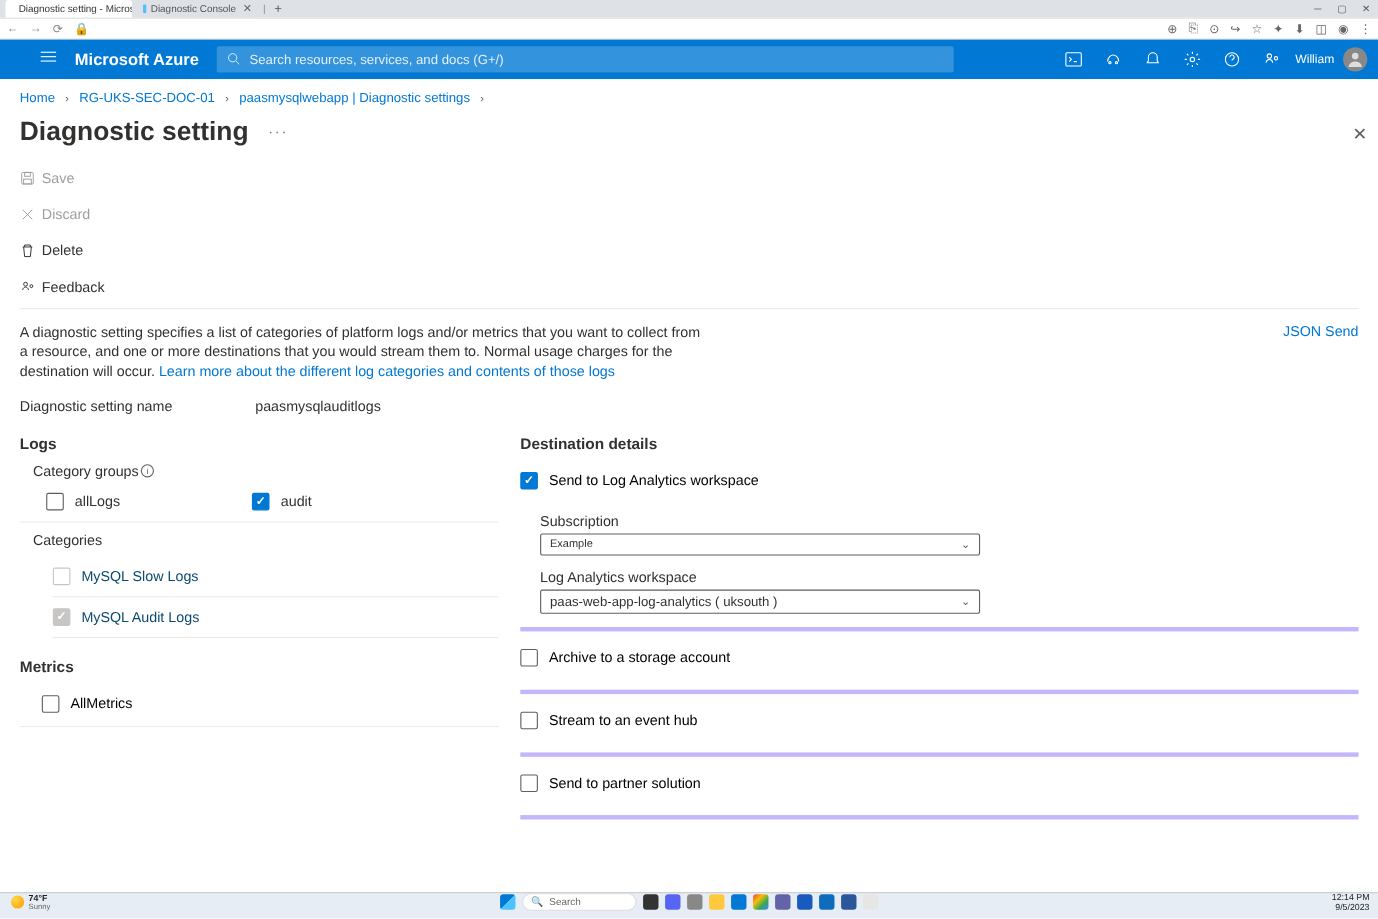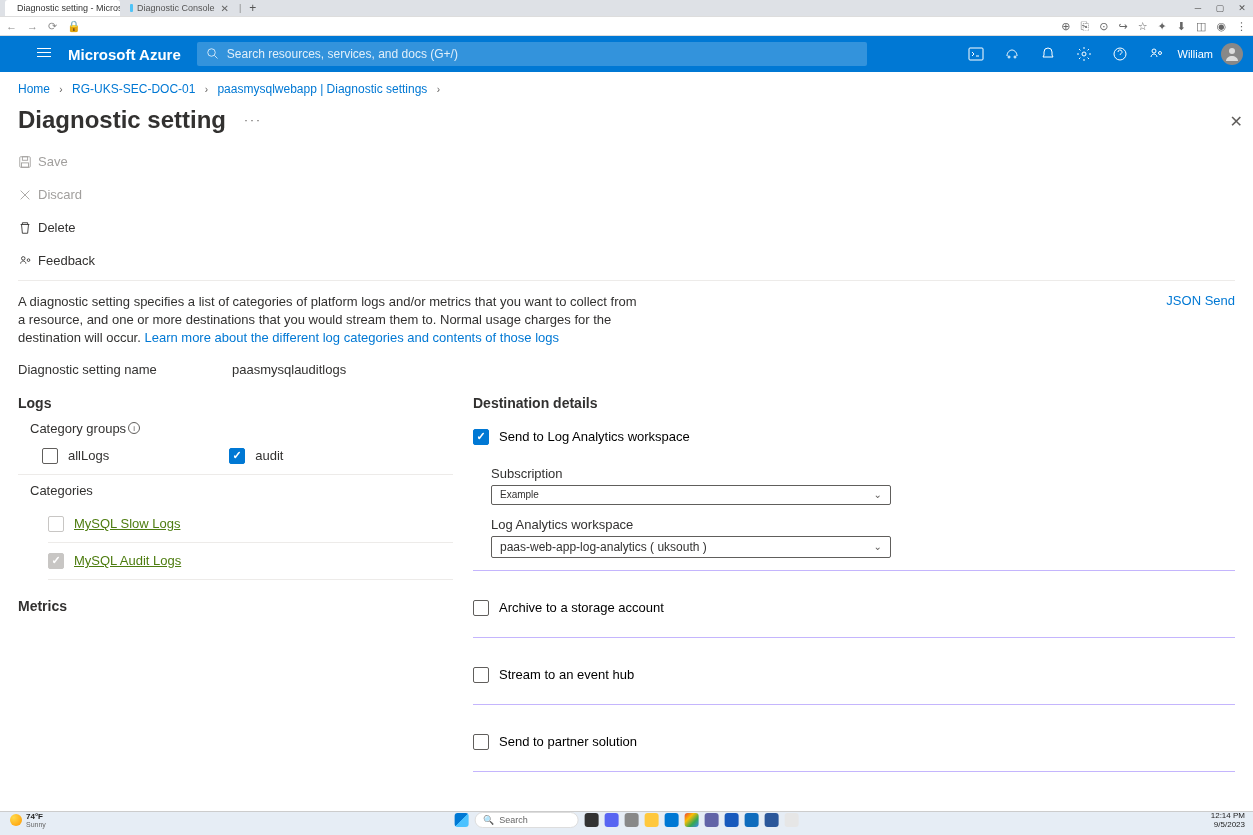--- a/index.html
+++ b/index.html
@@ -75,31 +75,31 @@
 .info-icon { display: inline-flex; width: 12px; height: 12px; border: 1px solid #605e5c; border-radius: 50%; font-size: 8px; align-items: center; justify-content: center; color: #605e5c; }
 
 .check-row { display: flex; gap: 120px; padding: 4px 0 10px 24px; border-bottom: 1px solid #edebe9; margin-bottom: 6px; }
 .check-item { display: flex; align-items: center; gap: 10px; font-size: 13px; color: #323130; }
 .checkbox { width: 16px; height: 16px; border: 1px solid #605e5c; border-radius: 2px; display: flex; align-items: center; justify-content: center; cursor: pointer; flex-shrink: 0; }
 .checkbox.checked { background: #0078d4; border-color: #0078d4; }
 .checkbox.checked::after { content: "✓"; color: #fff; font-size: 11px; font-weight: bold; }
 .checkbox.checked-disabled { background: #c8c6c4; border-color: #c8c6c4; }
 .checkbox.checked-disabled::after { content: "✓"; color: #fff; font-size: 11px; font-weight: bold; }
 .checkbox.disabled-box { border-color: #c8c6c4; }
-.check-item.disabled .label-text { color: #4d7c0f; text-decoration: underline; }
+.check-item.disabled .label-text { color: #0c4a6e; }
 
 .cat-list { padding-left: 30px; }
 .cat-item { display: flex; align-items: center; gap: 10px; font-size: 13px; padding: 10px 0; border-bottom: 1px solid #edebe9; color: #323130; }
 
 .metrics { margin-top: 18px; }
 .metric-item { display: flex; align-items: center; gap: 10px; font-size: 13px; padding: 8px 0 12px 20px; border-bottom: 1px solid #edebe9; }
 
 
 .dest-check { display: flex; align-items: center; gap: 10px; font-size: 13px; padding: 8px 0; border-bottom: 1px solid transparent; }
-.dest-group { border-bottom: 1px solid #c4b5fd; padding-bottom: 12px; margin-bottom: 21px; }
+.dest-group { border-bottom: 4px solid #c4b5fd; padding-bottom: 12px; margin-bottom: 8px; }
 .field-group { margin: 12px 0 0 18px; }
 .field-label { font-size: 13px; color: #323130; margin-bottom: 4px; }
 .select-box { width: 400px; height: 22px; border: 1px solid #605e5c; border-radius: 2px; display: flex; align-items: center; justify-content: space-between; padding: 0 8px; font-size: 12px; color: #323130; background: #fff; cursor: pointer; }
 .select-box.tight { height: 20px; font-size: 10px; }
 .select-chev { font-size: 10px; color: #605e5c; }
 
 
 .taskbar { position: absolute; bottom: 0; left: 0; right: 0; height: 24px; background: #e6edf5; display: flex; align-items: flex-start; font-size: 9px; color: #222; border-top: 1px solid #ccc; }
 .taskbar .weather { display: flex; align-items: center; gap: 4px; padding-left: 10px; }
 .weather-icon { width: 12px; height: 12px; background: radial-gradient(circle at 30% 30%, #ffd94a, #ff9800); border-radius: 50%; }
@@ -289,20 +289,24 @@
           <span class="label-text">MySQL Slow Logs</span>
         </div>
         <div class="cat-item disabled check-item">
           <span class="checkbox checked-disabled"></span>
           <span class="label-text">MySQL Audit Logs</span>
         </div>
       </div>
 
       <div class="metrics">
         <div class="section-heading">Metrics</div>
+        <div class="metric-item">
+          <span class="checkbox"></span>
+          <span>AllMetrics</span>
+        </div>
       </div>
     </div>
 
     <div class="col-right">
       <div class="section-heading">Destination details</div>
 
       <div class="dest-group">
         <div class="dest-check">
           <span class="checkbox checked"></span>
           <span>Send to Log Analytics workspace</span>

